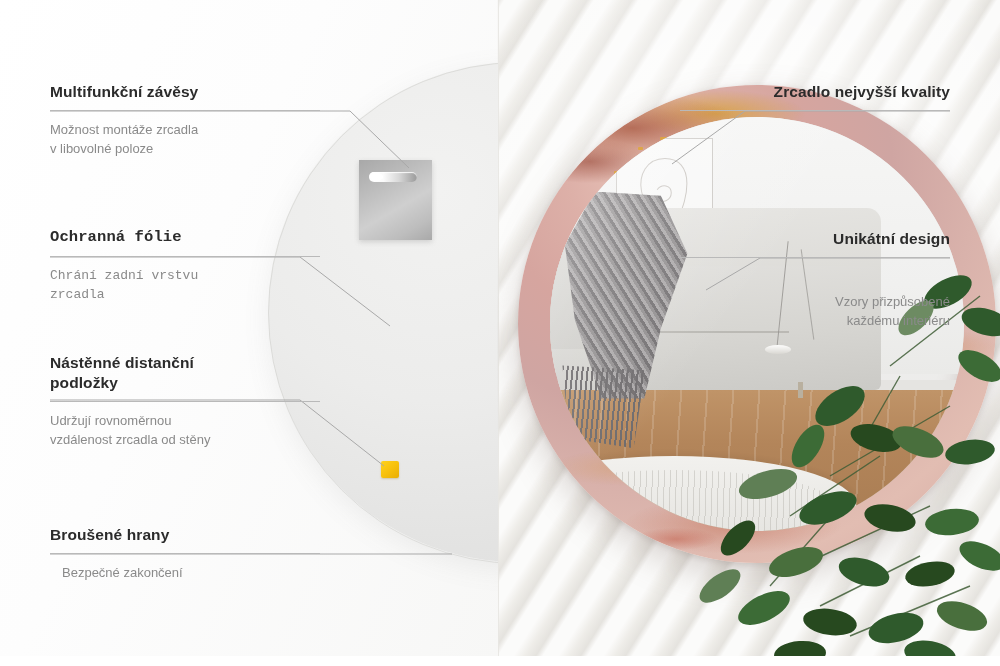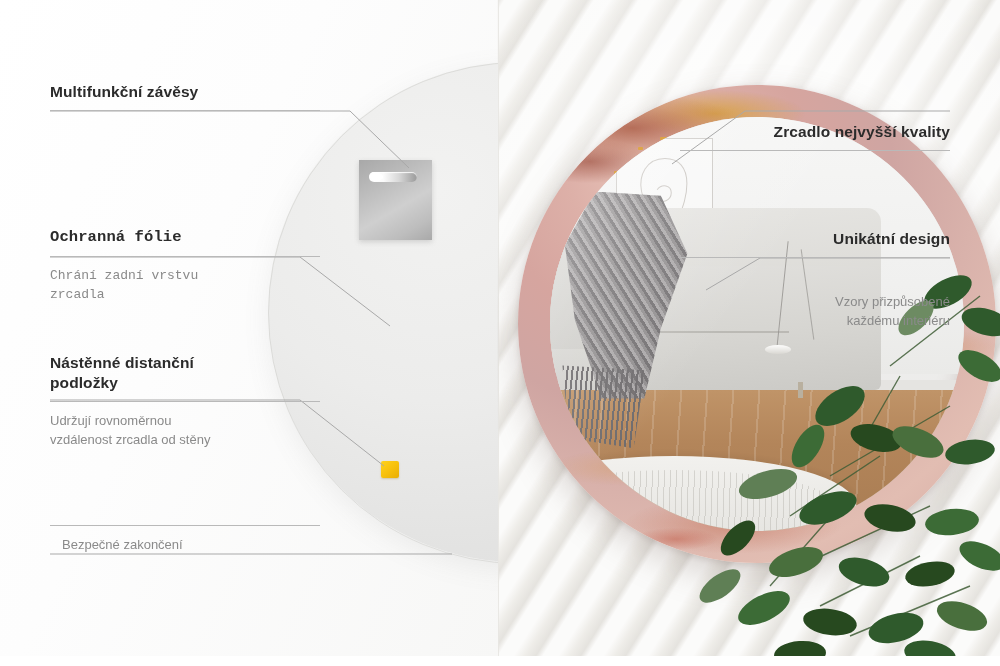--- a/index.html
+++ b/index.html
@@ -338,42 +338,45 @@
     <path d="M50 257 L300 257 L390 326"></path>
     <path d="M50 400 L300 400 L384 466"></path>
     <path d="M50 554 L452 554"></path>
     <path d="M950 111 L745 111 L672 164"></path>
     <path d="M950 258 L760 258 L706 290"></path>
   </svg>
 
   <div class="label" style="left:50px;top:82px;width:270px;">
     <p class="ttl">Multifunkční závěsy</p>
     <div class="rule"></div>
+    <p class="dsc" style="white-space:pre-line;">Možnost montáže zrcadla
+v libovolné poloze</p>
   </div>
 
   <div class="label" style="left:50px;top:228px;width:270px;font-family:Liberation Mono, monospace;">
     <p class="ttl">Ochranná fólie</p>
     <div class="rule"></div>
     <p class="dsc" style="white-space:pre-line;">Chrání zadní vrstvu
 zrcadla</p>
   </div>
 
   <div class="label" style="left:50px;top:353px;width:270px;">
     <p class="ttl" style="width:200px;">Nástěnné distanční podložky</p>
     <div class="rule"></div>
     <p class="dsc" style="white-space:pre-line;">Udržují rovnoměrnou
 vzdálenost zrcadla od stěny</p>
   </div>
 
   <div class="label" style="left:50px;top:525px;width:270px;">
+    <p class="ttl">Broušené hrany</p>
     <div class="rule"></div>
     <p class="dsc" style="white-space:pre-line;margin-left:12px;">Bezpečné zakončení</p>
   </div>
 
-  <div class="label right" style="left:680px;top:82px;width:270px;margin-top:40px;">
+  <div class="label right" style="left:680px;top:82px;width:270px;">
     <p class="ttl">Zrcadlo nejvyšší kvality</p>
     <div class="rule"></div>
   </div>
 
   <div class="label right" style="left:680px;top:229px;width:270px;">
     <p class="ttl">Unikátní design</p>
     <div class="rule"></div>
     <p class="dsc" style="white-space:pre-line;margin-top:34px;">Vzory přizpůsobené
 každému interiéru</p>
   </div>

